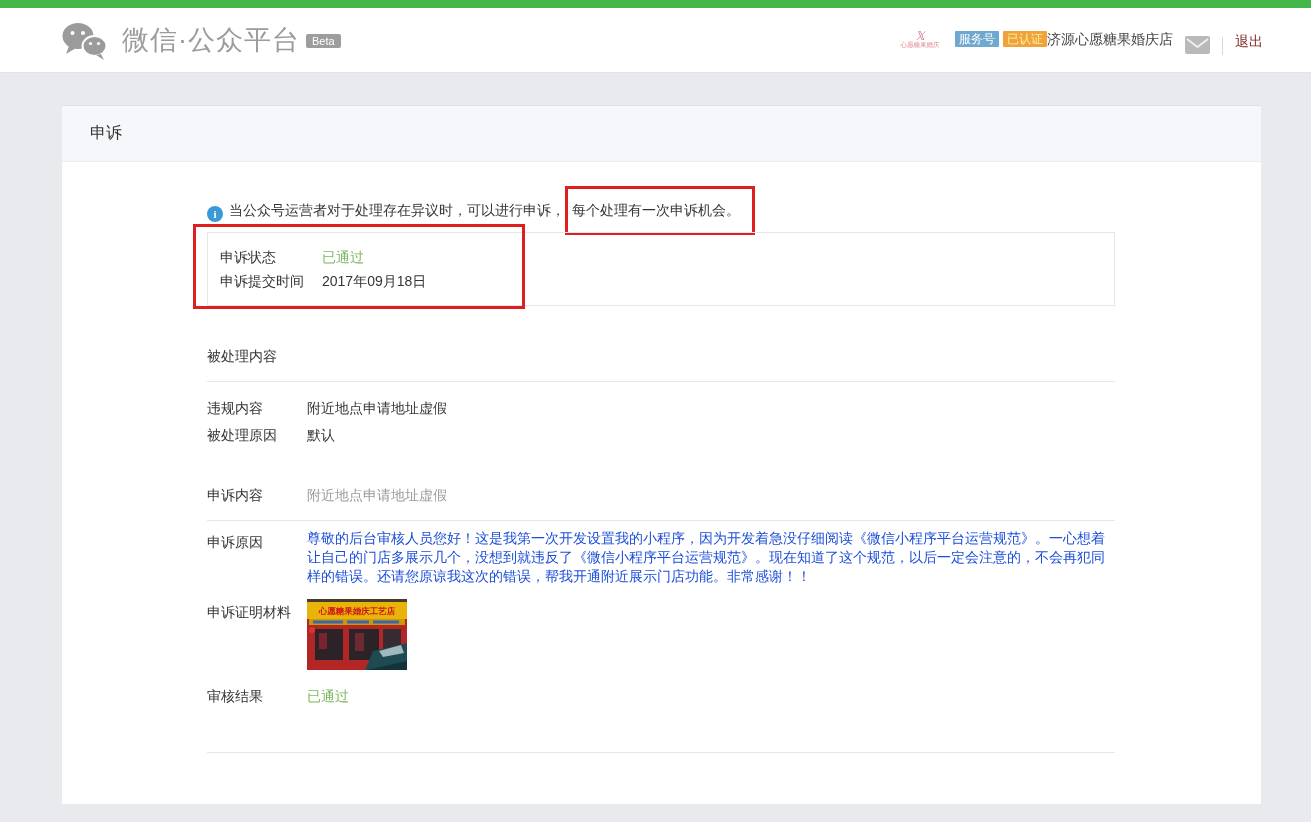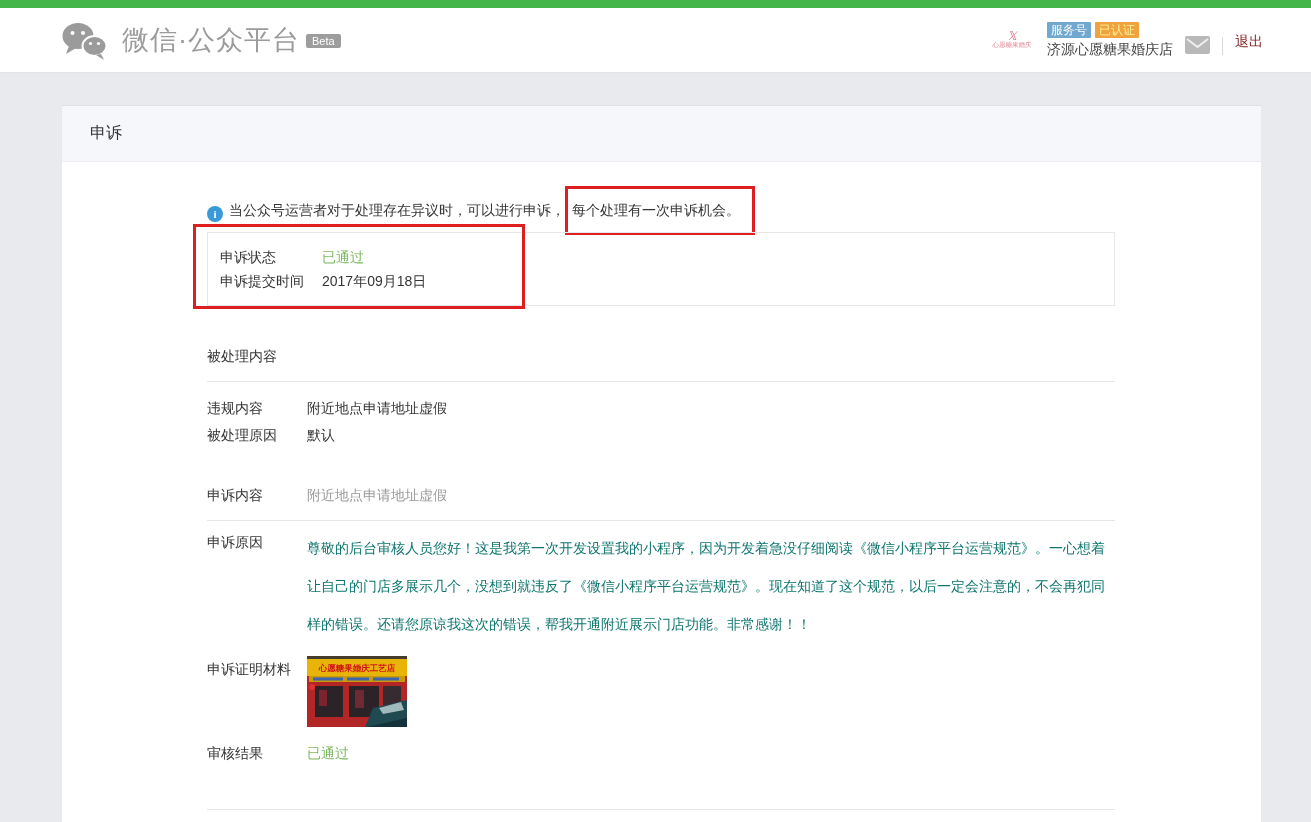--- a/index.html
+++ b/index.html
@@ -29,21 +29,21 @@
     border-radius: 2px;
   }
   .account { display: flex; align-items: center; }
   .avatar {
     width: 50px; height: 32px; margin-right: 10px; text-align: center;
     overflow: hidden; display: flex; flex-direction: column; align-items: center; justify-content: center;
     cursor: pointer;
   }
   .avatar .mark { font-family: "Liberation Serif", serif; font-style: italic; color: #d6667f; font-size: 12px; line-height: 10px; }
   .avatar .txt { font-size: 6.5px; color: #e08a97; letter-spacing: 0; white-space: nowrap; }
-  .acct-col { display: flex; flex-direction: column; }
+  .acct-col { display: flex; flex-direction: row; }
   .badge-row { display: flex; gap: 4px; margin-bottom: 3px; }
   .badge { font-size: 12px; line-height: 16px; padding: 0 4px; border-radius: 1px; }
   .badge-service { background: #70a8cf; color: #fff; }
   .badge-verified { background: #f0a33d; color: #fdf19a; }
   .acct-name { font-size: 14px; color: #454545; }
   .mail-icon { margin: 12px 0 0 12px; cursor: pointer; }
   .vdiv { width: 1px; height: 18px; background: #d8d8d8; margin: 12px 12px 0 12px; }
   .logout { font-size: 14px; color: #7f1d1d; text-decoration: none; margin-top: 4px; cursor: pointer; }
   
   main { padding: 32px 50px 0 62px; }
@@ -79,21 +79,21 @@
   }
   
   .section-head { margin-top: 42px; font-size: 14px; color: #353535; }
   hr.div { border: none; border-top: 1px solid #e7e7eb; margin-top: 15px; }
   .def-row { display: flex; line-height: 27px; }
   .def-row .lbl { width: 100px; flex: none; color: #353535; }
   .def-list { margin-top: 13px; }
   .row-appeal-content { margin-top: 33px; }
   .muted { color: #9b9b9b; }
   .row-reason { margin-top: 8px; }
-  .reason-text { width: 810px; line-height: 38px; color: #0f766e; }
+  .reason-text { width: 810px; line-height: 19px; color: #1d4ed8; }
   .row-evidence { margin-top: 13px; }
   .evidence-thumb { width: 100px; height: 70px; display: block; cursor: pointer; }
   .row-result { margin-top: 14px; }
   hr.bottom { border: none; border-top: 1px solid #e7e7eb; margin-top: 42px; }
   .btn-row { text-align: center; padding: 21px 0 30px; }
 </style>
 </head>
 <body>
 
 <div class="topbar"></div>

